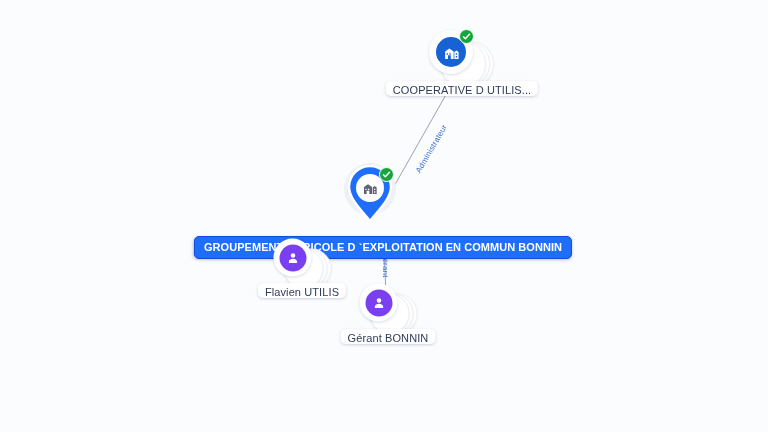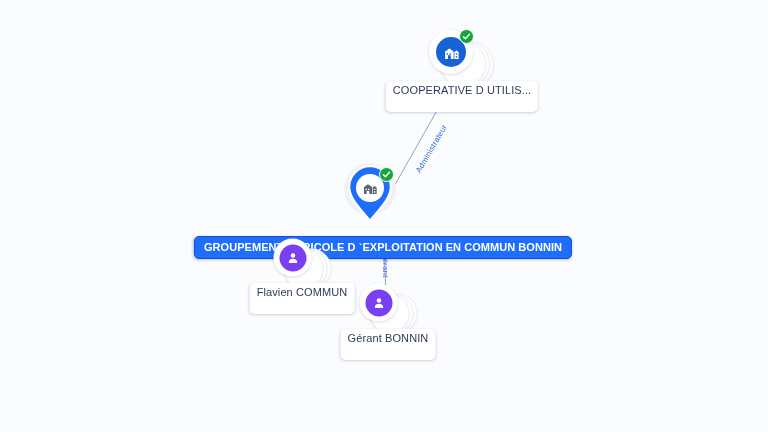--- a/index.html
+++ b/index.html
@@ -158,21 +158,21 @@
     position: absolute;
     transform: translateX(-50%);
     white-space: nowrap;
     box-sizing: border-box;
     border-radius: 5px;
   }
   .chip-plain {
     background: #ffffff;
     color: #2e3a59;
     font-size: 11px;
-    padding: 3px 7px 16px 7px;
+    padding: 3px 7px 0 7px;
     box-shadow: 0 1px 3px rgba(40,55,95,0.22);
     letter-spacing: 0.1px;
   }
   .chip-selected {
     background: #1f6dfb;
     color: #ffffff;
     font-size: 11px;
     font-weight: bold;
     padding: 4px 9px 5px 9px;
     border: 1px solid #0f4fd6;
@@ -269,21 +269,21 @@
         <div class="person-disc">
           <svg width="15" height="15" viewBox="0 0 24 24" fill="#ffffff">
             <circle cx="12" cy="8" r="3.6"></circle>
             <path d="M12 13.2c-4 0-6.6 2.2-6.6 4.6V20h13.2v-2.2c0-2.4-2.6-4.6-6.6-4.6z"></path>
           </svg>
         </div>
       </div>
     </div>
   </div>
 
-  <div class="chip chip-plain" style="left:302px; top:283px;">Flavien COMMUN</div>
+  <div class="chip chip-plain" style="left:302px; top:283px;">Flavien UTILIS</div>
 
   <div class="node" style="left:388px; top:312px;">
     <div class="node-visual" style="left:0; top:0;">
       <div class="stack">
         <div class="stack-layer" style="width:38px;height:38px;left:-11px;top:-19px;"></div>
         <div class="stack-layer" style="width:38px;height:38px;left:-15px;top:-19px;"></div>
         <div class="stack-layer" style="width:38px;height:38px;left:-19px;top:-19px;"></div>
       </div>
       <div class="person-ring" style="position:relative; margin-left:-19px; margin-top:-19px;">
         <div class="person-disc">

